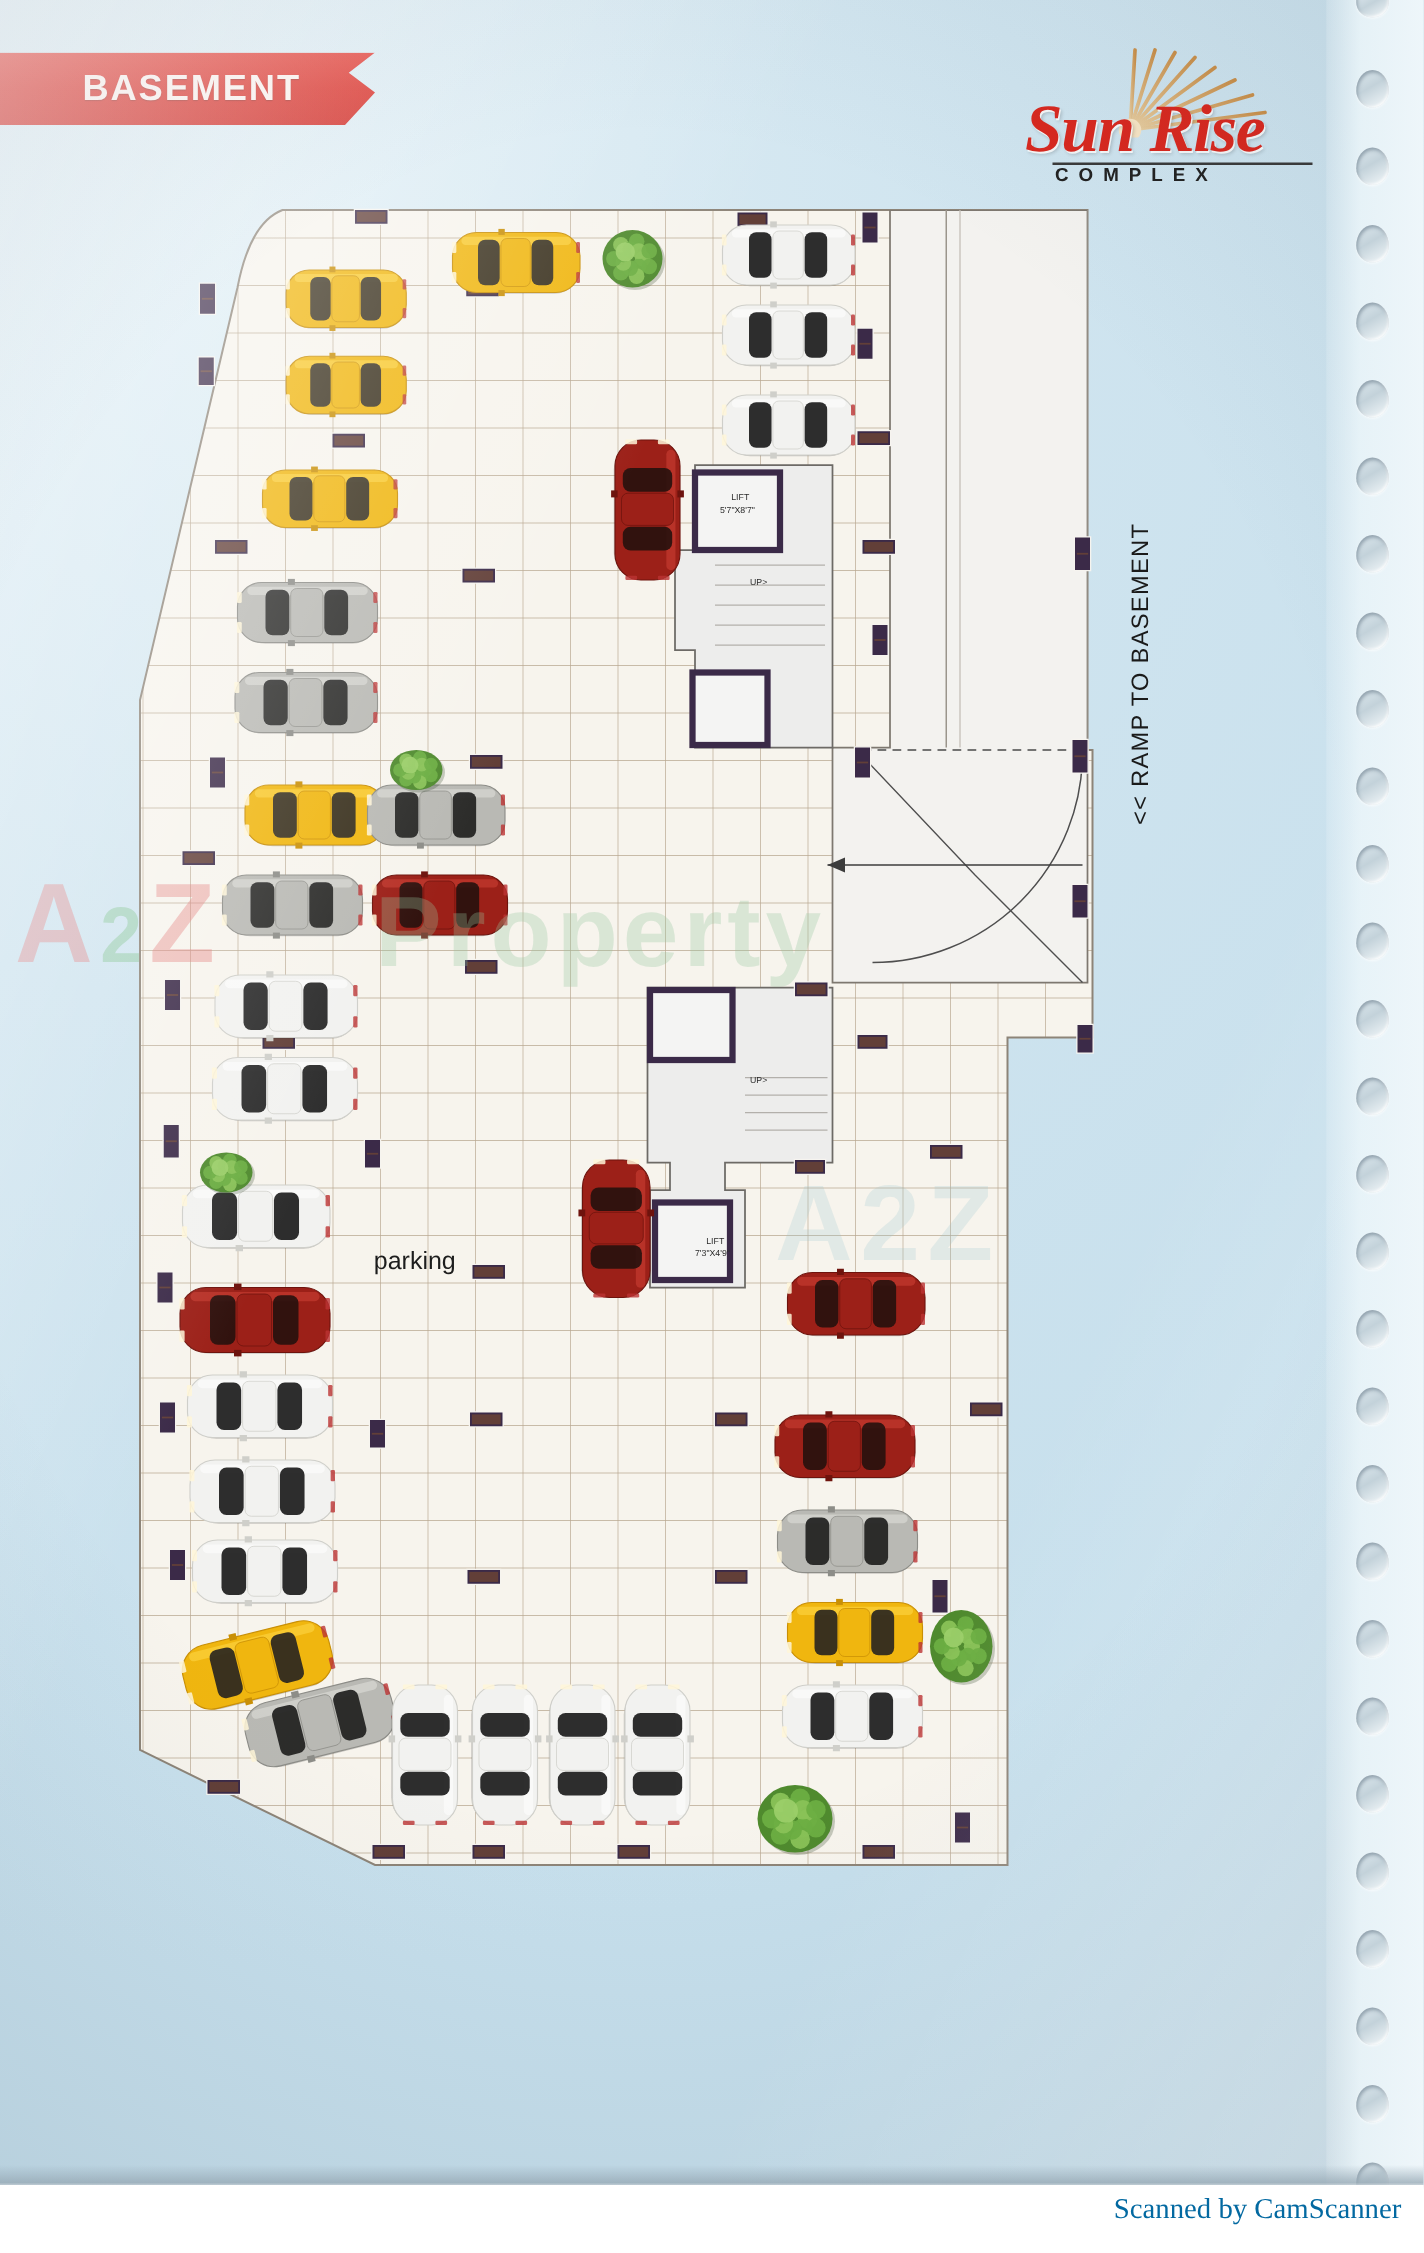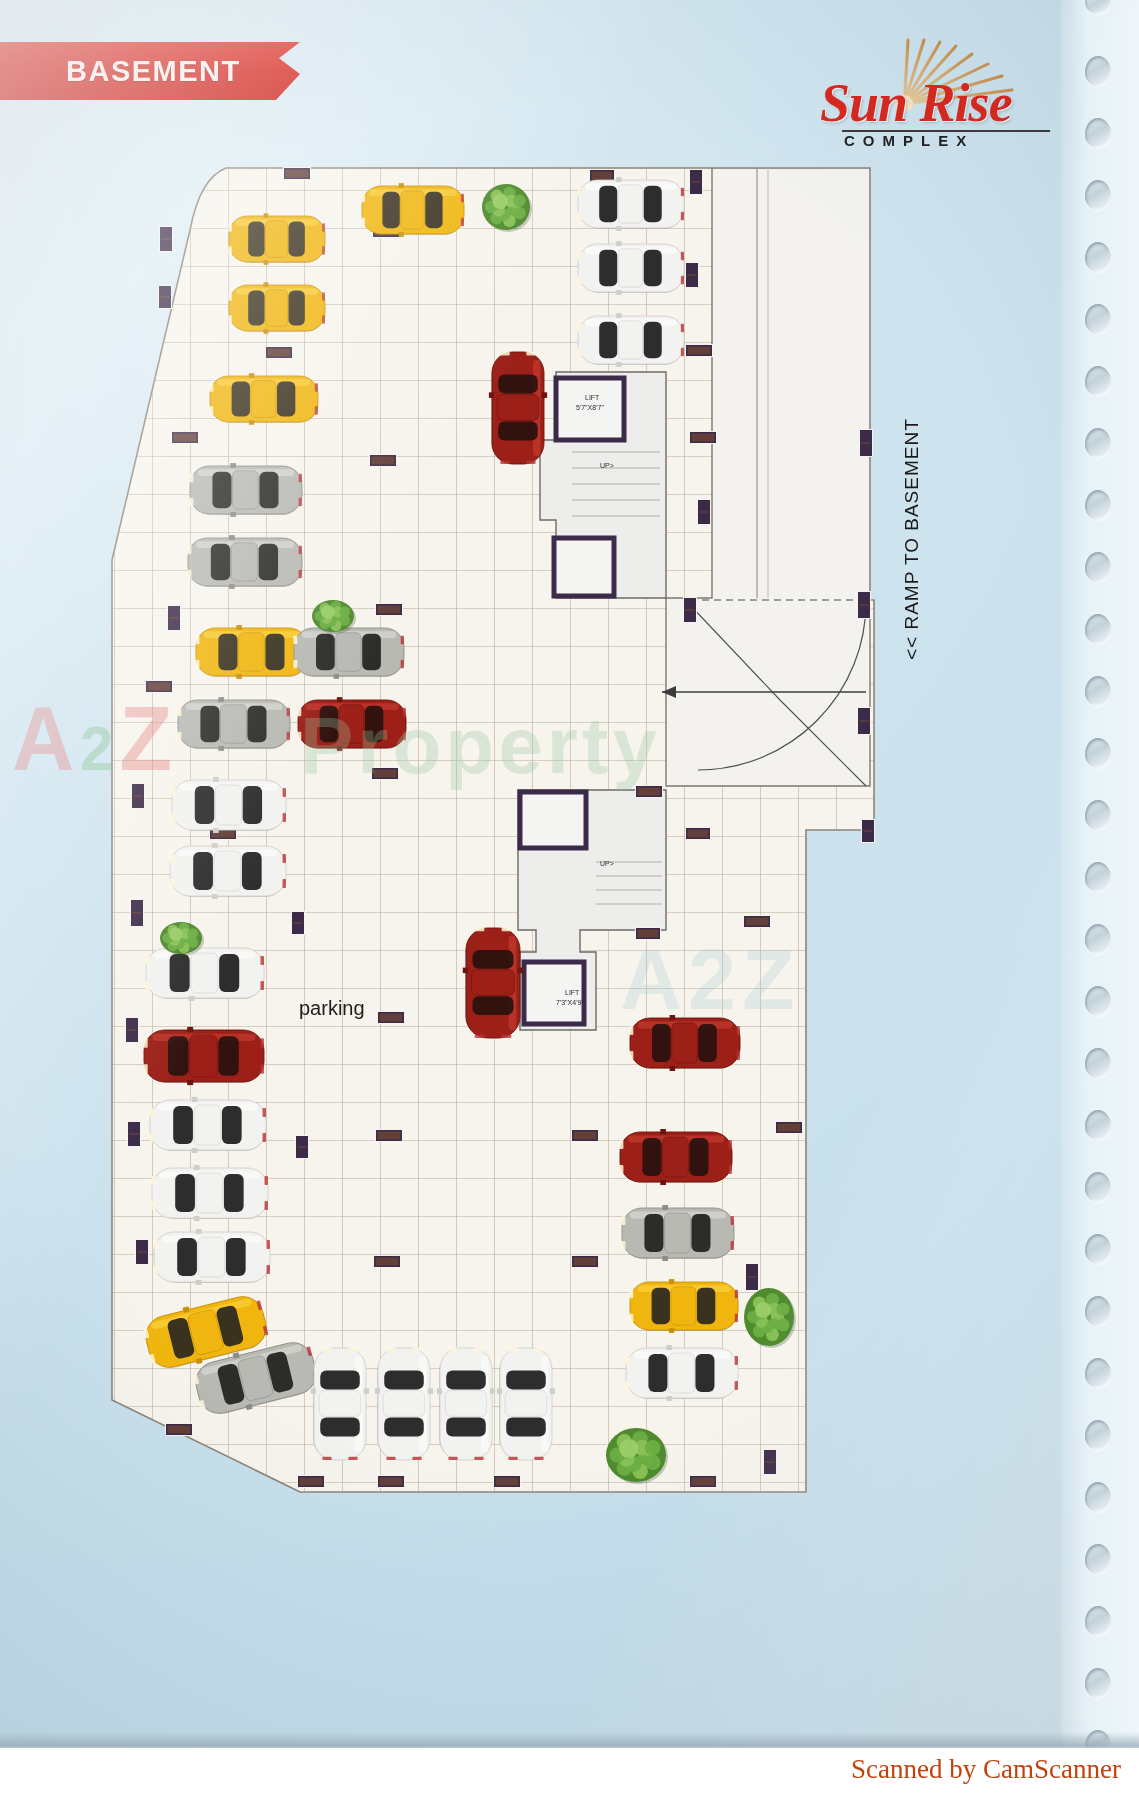--- a/index.html
+++ b/index.html
@@ -102,21 +102,21 @@
 
   
   #plan{position:absolute;left:0;top:0;width:1139px;height:1748px;}
 
   
   #footer{
     position:absolute;left:0;top:1748px;width:1139px;height:54px;background:#ffffff;
   }
   #scan-credit{
     position:absolute;right:18px;top:6px;
-    font-family:"Liberation Serif",serif;font-size:27px;color:#c2410c;white-space:nowrap;
+    font-family:"Liberation Serif",serif;font-size:23px;color:#0369a1;white-space:nowrap;
   }
   #footer-fade{
     position:absolute;left:0;top:1732px;width:1139px;height:20px;
     background:linear-gradient(180deg, rgba(170,186,196,0) 0%, rgba(150,168,180,.75) 70%, rgba(255,255,255,1) 100%);
   }
 </style>
 </head>
 <body>
 
 <div id="page">

